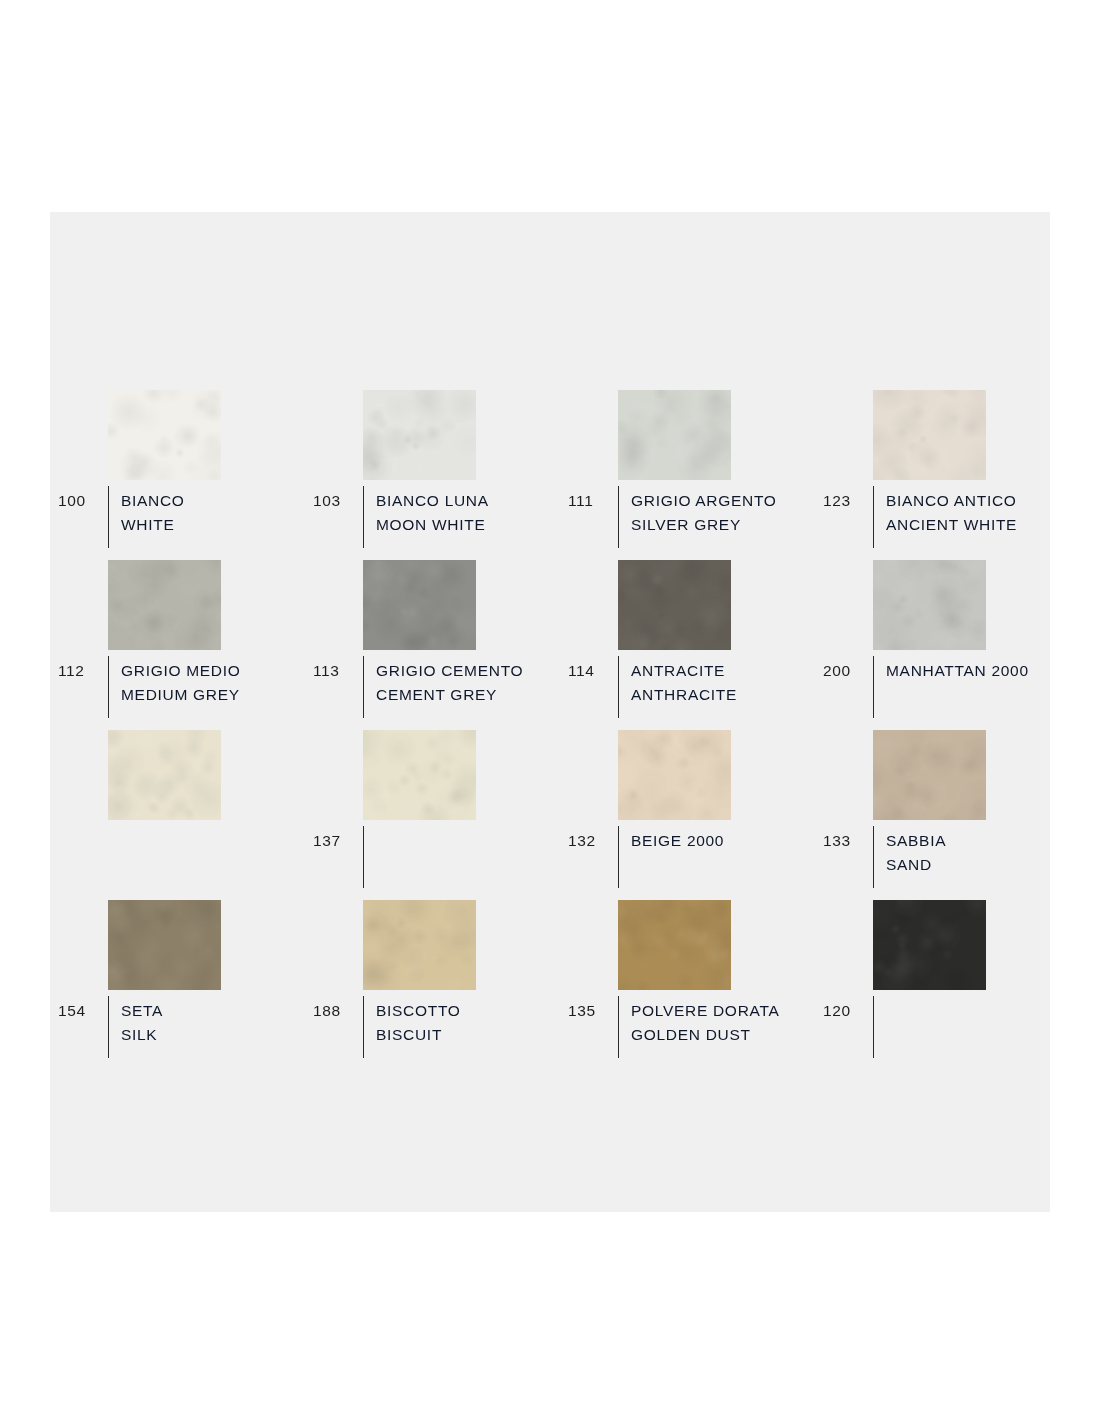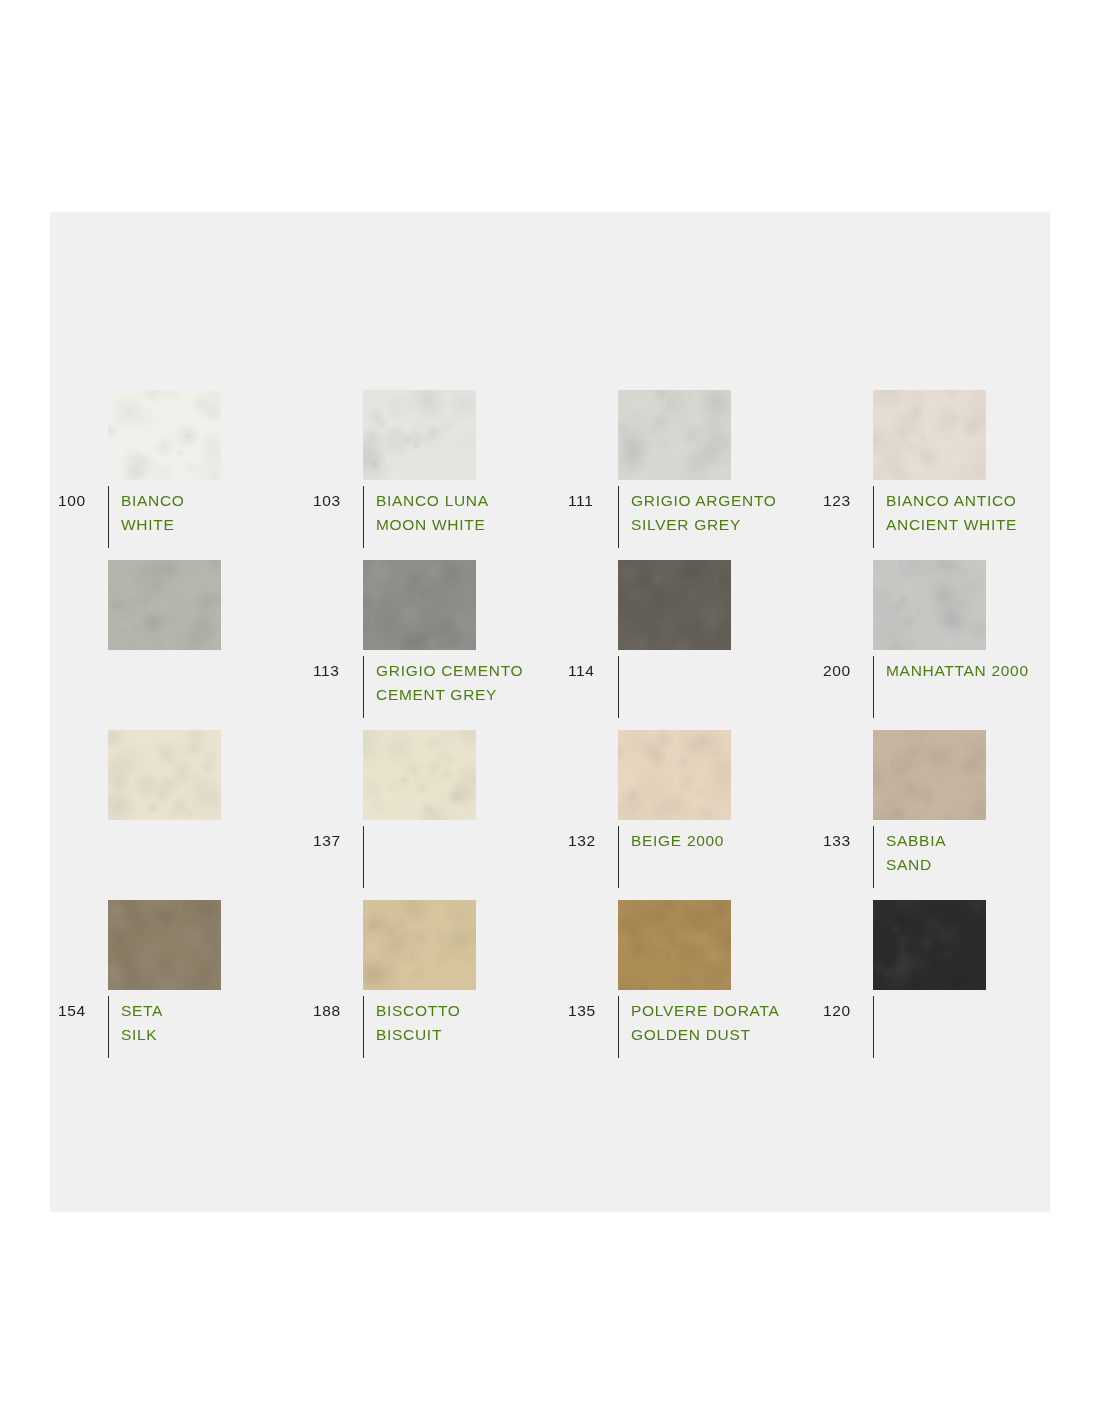--- a/index.html
+++ b/index.html
@@ -89,21 +89,21 @@
     margin-top: 0px;
   }
   .names {
     flex: 1 1 auto;
     padding-top: 3px;
   }
   .name-line {
     font-size: 15.5px;
     line-height: 24px;
     letter-spacing: 0.7px;
-    color: #4d7c0f;
+    color: #0f172a;
     white-space: nowrap;
   }
 </style>
 </head>
 <body>
 
 <div id="page">
   <div id="panel">
     <div id="swatch-grid">
         <div class="swatch-cell">
@@ -160,20 +160,28 @@
               <div class="name-line">BIANCO ANTICO</div>
               <div class="name-line">ANCIENT WHITE</div>
             </div>
           </div>
         </div>
         <div class="swatch-cell">
           <div class="chip" title="GRIGIO MEDIO" style="background: rgb(181, 181, 171);">
             <div class="chip-tex" style="background-image: radial-gradient(circle at 56.1% 11.5%, rgba(0, 0, 0, 0.05) 0%, rgba(0, 0, 0, 0) 8.4%), radial-gradient(circle at 50.6% 7.9%, rgba(0, 0, 0, 0.063) 0%, rgba(0, 0, 0, 0) 17.3%), radial-gradient(circle at 41.1% 28.4%, rgba(0, 0, 0, 0.067) 0%, rgba(0, 0, 0, 0) 15.9%), radial-gradient(circle at 7.7% 49.9%, rgba(0, 0, 0, 0.067) 0%, rgba(0, 0, 0, 0) 8.3%), radial-gradient(circle at 15.8% 56%, rgba(0, 0, 0, 0.03) 0%, rgba(0, 0, 0, 0) 11.8%), radial-gradient(circle at 5% 93.9%, rgba(0, 0, 0, 0.027) 0%, rgba(0, 0, 0, 0) 18.6%), radial-gradient(circle at 44.4% 95.6%, rgba(0, 0, 0, 0.047) 0%, rgba(0, 0, 0, 0) 7.6%), radial-gradient(circle at 55% 67.2%, rgba(0, 0, 0, 0.03) 0%, rgba(0, 0, 0, 0) 8.9%), radial-gradient(circle at 98.6% 44.6%, rgba(0, 0, 0, 0.06) 0%, rgba(0, 0, 0, 0) 8.3%), radial-gradient(circle at 33% 15.4%, rgba(0, 0, 0, 0.043) 0%, rgba(0, 0, 0, 0) 15.8%), radial-gradient(circle at 35% 8%, rgba(0, 0, 0, 0.035) 0%, rgba(0, 0, 0, 0) 18%), radial-gradient(circle at 88.4% 47.1%, rgba(0, 0, 0, 0.063) 0%, rgba(0, 0, 0, 0) 8.3%), radial-gradient(circle at 40.2% 75.9%, rgba(0, 0, 0, 0.03) 0%, rgba(0, 0, 0, 0) 14.1%), radial-gradient(circle at 22.4% 45%, rgba(0, 0, 0, 0.024) 0%, rgba(0, 0, 0, 0) 6.3%), radial-gradient(circle at 41.2% 68.1%, rgba(0, 0, 0, 0.086) 0%, rgba(0, 0, 0, 0) 14.1%), radial-gradient(circle at 32.5% 43.8%, rgba(0, 0, 0, 0.05) 0%, rgba(0, 0, 0, 0) 11.9%), radial-gradient(circle at 83.8% 45.1%, rgba(0, 0, 0, 0.04) 0%, rgba(0, 0, 0, 0) 11.2%), radial-gradient(circle at 23.7% 74.3%, rgba(0, 0, 0, 0.04) 0%, rgba(0, 0, 0, 0) 6.8%), radial-gradient(circle at 76.7% 85.8%, rgba(0, 0, 0, 0.086) 0%, rgba(0, 0, 0, 0) 18.6%), radial-gradient(circle at 86% 74.7%, rgba(0, 0, 0, 0.06) 0%, rgba(0, 0, 0, 0) 14%), radial-gradient(circle at 2.4% 32.4%, rgba(0, 0, 0, 0.035) 0%, rgba(0, 0, 0, 0) 10%), radial-gradient(circle at 39.4% 68.6%, rgba(0, 0, 0, 0.04) 0%, rgba(0, 0, 0, 0) 15.3%), radial-gradient(circle at 95.6% 0.7%, rgba(0, 0, 0, 0.063) 0%, rgba(0, 0, 0, 0) 10%), radial-gradient(circle at 44.1% 8.9%, rgba(0, 0, 0, 0.05) 0%, rgba(0, 0, 0, 0) 18.9%), radial-gradient(circle at 87.2% 58.7%, rgba(0, 0, 0, 0.027) 0%, rgba(0, 0, 0, 0) 11.6%), radial-gradient(circle at 79.3% 89.6%, rgba(0, 0, 0, 0.024) 0%, rgba(0, 0, 0, 0) 8.7%);"></div>
             <div class="chip-tex2" style="background-image: radial-gradient(circle at 15.4% 70.7%, rgba(255, 255, 255, 0.094) 0%, rgba(255, 255, 255, 0) 12.4%), radial-gradient(circle at 87% 23%, rgba(255, 255, 255, 0.047) 0%, rgba(255, 255, 255, 0) 14%), radial-gradient(circle at 3.7% 8.2%, rgba(255, 255, 255, 0.082) 0%, rgba(255, 255, 255, 0) 4.3%), radial-gradient(circle at 83.1% 84.3%, rgba(255, 255, 255, 0.08) 0%, rgba(255, 255, 255, 0) 5.7%), radial-gradient(circle at 5.2% 28%, rgba(255, 255, 255, 0.035) 0%, rgba(255, 255, 255, 0) 9.9%), radial-gradient(circle at 35.6% 23%, rgba(255, 255, 255, 0.11) 0%, rgba(255, 255, 255, 0) 7.6%), radial-gradient(circle at 13.7% 16.5%, rgba(255, 255, 255, 0.09) 0%, rgba(255, 255, 255, 0) 4%), radial-gradient(circle at 8.6% 40.3%, rgba(255, 255, 255, 0.08) 0%, rgba(255, 255, 255, 0) 5.3%), radial-gradient(circle at 41.5% 0.8%, rgba(255, 255, 255, 0.075) 0%, rgba(255, 255, 255, 0) 13.1%), radial-gradient(circle at 73.9% 33.8%, rgba(255, 255, 255, 0.1) 0%, rgba(255, 255, 255, 0) 15.2%), radial-gradient(circle at 63.9% 26.8%, rgba(255, 255, 255, 0.04) 0%, rgba(255, 255, 255, 0) 8.3%), radial-gradient(circle at 88.1% 8.3%, rgba(255, 255, 255, 0.047) 0%, rgba(255, 255, 255, 0) 4.8%), radial-gradient(circle at 30.4% 3%, rgba(255, 255, 255, 0.075) 0%, rgba(255, 255, 255, 0) 11.2%), radial-gradient(circle at 37.7% 54%, rgba(255, 255, 255, 0.082) 0%, rgba(255, 255, 255, 0) 14.9%), radial-gradient(circle at 42.2% 12%, rgba(255, 255, 255, 0.094) 0%, rgba(255, 255, 255, 0) 14.8%), radial-gradient(circle at 49.9% 90.6%, rgba(255, 255, 255, 0.075) 0%, rgba(255, 255, 255, 0) 12.1%), radial-gradient(circle at 96.7% 88.6%, rgba(255, 255, 255, 0.08) 0%, rgba(255, 255, 255, 0) 9%), radial-gradient(circle at 70.3% 78.7%, rgba(255, 255, 255, 0.086) 0%, rgba(255, 255, 255, 0) 15%), radial-gradient(circle at 99% 63.5%, rgba(255, 255, 255, 0.075) 0%, rgba(255, 255, 255, 0) 14%), radial-gradient(circle at 7.5% 97.3%, rgba(255, 255, 255, 0.094) 0%, rgba(255, 255, 255, 0) 10.7%);"></div>
           </div>
+          <div class="info">
+            <div class="code">112</div>
+            <div class="divider"></div>
+            <div class="names">
+              <div class="name-line">GRIGIO MEDIO</div>
+              <div class="name-line">MEDIUM GREY</div>
+            </div>
+          </div>
         </div>
         <div class="swatch-cell">
           <div class="chip" title="GRIGIO CEMENTO" style="background: rgb(141, 142, 137);">
             <div class="chip-tex" style="background-image: radial-gradient(circle at 39.7% 91.1%, rgba(0, 0, 0, 0.047) 0%, rgba(0, 0, 0, 0) 11.4%), radial-gradient(circle at 57% 60.8%, rgba(0, 0, 0, 0.047) 0%, rgba(0, 0, 0, 0) 15.4%), radial-gradient(circle at 39.3% 86.8%, rgba(0, 0, 0, 0.035) 0%, rgba(0, 0, 0, 0) 16.2%), radial-gradient(circle at 18.7% 19.8%, rgba(0, 0, 0, 0.027) 0%, rgba(0, 0, 0, 0) 12.6%), radial-gradient(circle at 1.4% 73.5%, rgba(0, 0, 0, 0.067) 0%, rgba(0, 0, 0, 0) 6%), radial-gradient(circle at 23.3% 46.4%, rgba(0, 0, 0, 0.05) 0%, rgba(0, 0, 0, 0) 12.8%), radial-gradient(circle at 71.8% 11.5%, rgba(0, 0, 0, 0.035) 0%, rgba(0, 0, 0, 0) 16.3%), radial-gradient(circle at 75.6% 71.3%, rgba(0, 0, 0, 0.082) 0%, rgba(0, 0, 0, 0) 11.6%), radial-gradient(circle at 59.1% 80.1%, rgba(0, 0, 0, 0.08) 0%, rgba(0, 0, 0, 0) 18.2%), radial-gradient(circle at 65.7% 32.9%, rgba(0, 0, 0, 0.05) 0%, rgba(0, 0, 0, 0) 17.9%), radial-gradient(circle at 46% 21.1%, rgba(0, 0, 0, 0.075) 0%, rgba(0, 0, 0, 0) 13.6%), radial-gradient(circle at 13.5% 54.5%, rgba(0, 0, 0, 0.027) 0%, rgba(0, 0, 0, 0) 13.8%), radial-gradient(circle at 67% 50.5%, rgba(0, 0, 0, 0.047) 0%, rgba(0, 0, 0, 0) 12.8%), radial-gradient(circle at 79.3% 89.3%, rgba(0, 0, 0, 0.082) 0%, rgba(0, 0, 0, 0) 7.3%), radial-gradient(circle at 53% 36.3%, rgba(0, 0, 0, 0.082) 0%, rgba(0, 0, 0, 0) 8.9%), radial-gradient(circle at 42.3% 31.1%, rgba(0, 0, 0, 0.075) 0%, rgba(0, 0, 0, 0) 10.3%), radial-gradient(circle at 42.3% 42.7%, rgba(0, 0, 0, 0.024) 0%, rgba(0, 0, 0, 0) 16%), radial-gradient(circle at 44.4% 92.2%, rgba(0, 0, 0, 0.08) 0%, rgba(0, 0, 0, 0) 12.8%), radial-gradient(circle at 58.4% 41.3%, rgba(0, 0, 0, 0.03) 0%, rgba(0, 0, 0, 0) 5.8%), radial-gradient(circle at 1.6% 48%, rgba(0, 0, 0, 0.075) 0%, rgba(0, 0, 0, 0) 7.1%), radial-gradient(circle at 54.3% 88.9%, rgba(0, 0, 0, 0.067) 0%, rgba(0, 0, 0, 0) 6.9%), radial-gradient(circle at 81.9% 47.8%, rgba(0, 0, 0, 0.043) 0%, rgba(0, 0, 0, 0) 8.4%), radial-gradient(circle at 23.9% 71.8%, rgba(0, 0, 0, 0.08) 0%, rgba(0, 0, 0, 0) 17.9%), radial-gradient(circle at 49.4% 92.9%, rgba(0, 0, 0, 0.09) 0%, rgba(0, 0, 0, 0) 14.4%), radial-gradient(circle at 79.5% 17.3%, rgba(0, 0, 0, 0.086) 0%, rgba(0, 0, 0, 0) 13.7%), radial-gradient(circle at 75.8% 80.8%, rgba(0, 0, 0, 0.08) 0%, rgba(0, 0, 0, 0) 15.8%);"></div>
             <div class="chip-tex2" style="background-image: radial-gradient(circle at 96.4% 71%, rgba(255, 255, 255, 0.082) 0%, rgba(255, 255, 255, 0) 14%), radial-gradient(circle at 17.8% 16.4%, rgba(255, 255, 255, 0.09) 0%, rgba(255, 255, 255, 0) 14.2%), radial-gradient(circle at 24% 41.6%, rgba(255, 255, 255, 0.08) 0%, rgba(255, 255, 255, 0) 8.3%), radial-gradient(circle at 61.8% 89.9%, rgba(255, 255, 255, 0.118) 0%, rgba(255, 255, 255, 0) 7.6%), radial-gradient(circle at 63.5% 11.8%, rgba(255, 255, 255, 0.13) 0%, rgba(255, 255, 255, 0) 11.2%), radial-gradient(circle at 35.1% 21%, rgba(255, 255, 255, 0.07) 0%, rgba(255, 255, 255, 0) 8.2%), radial-gradient(circle at 12.5% 16.2%, rgba(255, 255, 255, 0.106) 0%, rgba(255, 255, 255, 0) 12.7%), radial-gradient(circle at 83.3% 70.2%, rgba(255, 255, 255, 0.11) 0%, rgba(255, 255, 255, 0) 10.4%), radial-gradient(circle at 75.9% 85.5%, rgba(255, 255, 255, 0.063) 0%, rgba(255, 255, 255, 0) 9%), radial-gradient(circle at 15% 16.5%, rgba(255, 255, 255, 0.114) 0%, rgba(255, 255, 255, 0) 13.4%), radial-gradient(circle at 43.8% 58.2%, rgba(255, 255, 255, 0.094) 0%, rgba(255, 255, 255, 0) 7.8%), radial-gradient(circle at 13% 1.9%, rgba(255, 255, 255, 0.114) 0%, rgba(255, 255, 255, 0) 6.7%), radial-gradient(circle at 36% 57.6%, rgba(255, 255, 255, 0.106) 0%, rgba(255, 255, 255, 0) 5.6%), radial-gradient(circle at 11.7% 42.5%, rgba(255, 255, 255, 0.06) 0%, rgba(255, 255, 255, 0) 11.4%), radial-gradient(circle at 13% 36.8%, rgba(255, 255, 255, 0.098) 0%, rgba(255, 255, 255, 0) 9.3%), radial-gradient(circle at 42.2% 6.1%, rgba(255, 255, 255, 0.05) 0%, rgba(255, 255, 255, 0) 9.4%), radial-gradient(circle at 53.8% 89.8%, rgba(255, 255, 255, 0.06) 0%, rgba(255, 255, 255, 0) 5.3%), radial-gradient(circle at 42.7% 56.9%, rgba(255, 255, 255, 0.075) 0%, rgba(255, 255, 255, 0) 12.8%), radial-gradient(circle at 0.3% 28.7%, rgba(255, 255, 255, 0.114) 0%, rgba(255, 255, 255, 0) 8.7%), radial-gradient(circle at 36.5% 66.6%, rgba(255, 255, 255, 0.07) 0%, rgba(255, 255, 255, 0) 9.4%);"></div>
           </div>
           <div class="info">
             <div class="code">113</div>
             <div class="divider"></div>
             <div class="names">
@@ -183,20 +191,24 @@
           </div>
         </div>
         <div class="swatch-cell">
           <div class="chip" title="ANTRACITE" style="background: rgb(100, 96, 88);">
             <div class="chip-tex" style="background-image: radial-gradient(circle at 23.3% 70.7%, rgba(0, 0, 0, 0.043) 0%, rgba(0, 0, 0, 0) 14.4%), radial-gradient(circle at 63.3% 13.7%, rgba(0, 0, 0, 0.035) 0%, rgba(0, 0, 0, 0) 13.4%), radial-gradient(circle at 37.5% 45.2%, rgba(0, 0, 0, 0.075) 0%, rgba(0, 0, 0, 0) 16.4%), radial-gradient(circle at 29.8% 89.8%, rgba(0, 0, 0, 0.06) 0%, rgba(0, 0, 0, 0) 16.8%), radial-gradient(circle at 87.1% 90.9%, rgba(0, 0, 0, 0.03) 0%, rgba(0, 0, 0, 0) 14.1%), radial-gradient(circle at 41.5% 98.9%, rgba(0, 0, 0, 0.075) 0%, rgba(0, 0, 0, 0) 7%), radial-gradient(circle at 99.3% 27.5%, rgba(0, 0, 0, 0.024) 0%, rgba(0, 0, 0, 0) 10.9%), radial-gradient(circle at 96.1% 75.5%, rgba(0, 0, 0, 0.063) 0%, rgba(0, 0, 0, 0) 14.2%), radial-gradient(circle at 19.7% 15.6%, rgba(0, 0, 0, 0.03) 0%, rgba(0, 0, 0, 0) 14.2%), radial-gradient(circle at 98.4% 50.4%, rgba(0, 0, 0, 0.06) 0%, rgba(0, 0, 0, 0) 6%), radial-gradient(circle at 56.9% 34.1%, rgba(0, 0, 0, 0.04) 0%, rgba(0, 0, 0, 0) 9.2%), radial-gradient(circle at 38.5% 61.9%, rgba(0, 0, 0, 0.063) 0%, rgba(0, 0, 0, 0) 5.4%), radial-gradient(circle at 93.8% 25.1%, rgba(0, 0, 0, 0.067) 0%, rgba(0, 0, 0, 0) 11.5%), radial-gradient(circle at 36.3% 33.6%, rgba(0, 0, 0, 0.075) 0%, rgba(0, 0, 0, 0) 8.3%), radial-gradient(circle at 64.8% 4.6%, rgba(0, 0, 0, 0.08) 0%, rgba(0, 0, 0, 0) 17.8%), radial-gradient(circle at 52.1% 18.4%, rgba(0, 0, 0, 0.024) 0%, rgba(0, 0, 0, 0) 8.7%), radial-gradient(circle at 0.8% 40.4%, rgba(0, 0, 0, 0.075) 0%, rgba(0, 0, 0, 0) 6.9%), radial-gradient(circle at 65.1% 10.2%, rgba(0, 0, 0, 0.05) 0%, rgba(0, 0, 0, 0) 18.8%), radial-gradient(circle at 40.1% 96.8%, rgba(0, 0, 0, 0.05) 0%, rgba(0, 0, 0, 0) 6.9%), radial-gradient(circle at 17.2% 21.3%, rgba(0, 0, 0, 0.02) 0%, rgba(0, 0, 0, 0) 14.3%), radial-gradient(circle at 6.2% 45.4%, rgba(0, 0, 0, 0.027) 0%, rgba(0, 0, 0, 0) 17.7%), radial-gradient(circle at 24.4% 27.1%, rgba(0, 0, 0, 0.05) 0%, rgba(0, 0, 0, 0) 15.6%), radial-gradient(circle at 52.1% 42.9%, rgba(0, 0, 0, 0.024) 0%, rgba(0, 0, 0, 0) 11.8%), radial-gradient(circle at 54.7% 76.9%, rgba(0, 0, 0, 0.06) 0%, rgba(0, 0, 0, 0) 9.9%), radial-gradient(circle at 71.7% 75.9%, rgba(0, 0, 0, 0.07) 0%, rgba(0, 0, 0, 0) 15.9%), radial-gradient(circle at 72.2% 72%, rgba(0, 0, 0, 0.067) 0%, rgba(0, 0, 0, 0) 8.8%);"></div>
             <div class="chip-tex2" style="background-image: radial-gradient(circle at 77.3% 71.4%, rgba(255, 255, 255, 0.067) 0%, rgba(255, 255, 255, 0) 15.7%), radial-gradient(circle at 48.6% 9.9%, rgba(255, 255, 255, 0.03) 0%, rgba(255, 255, 255, 0) 14.5%), radial-gradient(circle at 44.2% 75.1%, rgba(255, 255, 255, 0.07) 0%, rgba(255, 255, 255, 0) 12.3%), radial-gradient(circle at 40.6% 95.5%, rgba(255, 255, 255, 0.055) 0%, rgba(255, 255, 255, 0) 9.5%), radial-gradient(circle at 21.8% 95.7%, rgba(255, 255, 255, 0.118) 0%, rgba(255, 255, 255, 0) 12.5%), radial-gradient(circle at 34.6% 19%, rgba(255, 255, 255, 0.035) 0%, rgba(255, 255, 255, 0) 8.8%), radial-gradient(circle at 11.3% 15.9%, rgba(255, 255, 255, 0.12) 0%, rgba(255, 255, 255, 0) 9.4%), radial-gradient(circle at 57.9% 0.1%, rgba(255, 255, 255, 0.04) 0%, rgba(255, 255, 255, 0) 15.4%), radial-gradient(circle at 10.3% 70.2%, rgba(255, 255, 255, 0.047) 0%, rgba(255, 255, 255, 0) 5%), radial-gradient(circle at 56.1% 99.3%, rgba(255, 255, 255, 0.125) 0%, rgba(255, 255, 255, 0) 11.6%), radial-gradient(circle at 23.7% 89.6%, rgba(255, 255, 255, 0.055) 0%, rgba(255, 255, 255, 0) 7.3%), radial-gradient(circle at 37.8% 95.6%, rgba(255, 255, 255, 0.08) 0%, rgba(255, 255, 255, 0) 8.6%), radial-gradient(circle at 41.6% 12.3%, rgba(255, 255, 255, 0.035) 0%, rgba(255, 255, 255, 0) 12%), radial-gradient(circle at 85.8% 31%, rgba(255, 255, 255, 0.03) 0%, rgba(255, 255, 255, 0) 8%), radial-gradient(circle at 83.8% 61.7%, rgba(255, 255, 255, 0.098) 0%, rgba(255, 255, 255, 0) 15.8%), radial-gradient(circle at 34.6% 21.6%, rgba(255, 255, 255, 0.12) 0%, rgba(255, 255, 255, 0) 6.7%), radial-gradient(circle at 10.8% 90.9%, rgba(255, 255, 255, 0.04) 0%, rgba(255, 255, 255, 0) 13.6%), radial-gradient(circle at 15% 35.2%, rgba(255, 255, 255, 0.067) 0%, rgba(255, 255, 255, 0) 10.6%), radial-gradient(circle at 1.6% 93.8%, rgba(255, 255, 255, 0.05) 0%, rgba(255, 255, 255, 0) 15.5%), radial-gradient(circle at 65.5% 36%, rgba(255, 255, 255, 0.043) 0%, rgba(255, 255, 255, 0) 8%);"></div>
           </div>
           <div class="info">
             <div class="code">114</div>
             <div class="divider"></div>
+            <div class="names">
+              <div class="name-line">ANTRACITE</div>
+              <div class="name-line">ANTHRACITE</div>
+            </div>
           </div>
         </div>
         <div class="swatch-cell">
           <div class="chip" title="MANHATTAN 2000" style="background: rgb(197, 198, 194);">
             <div class="chip-tex" style="background-image: radial-gradient(circle at 6.9% 50.2%, rgba(0, 0, 0, 0.04) 0%, rgba(0, 0, 0, 0) 17.4%), radial-gradient(circle at 69.6% 66.6%, rgba(0, 0, 0, 0.09) 0%, rgba(0, 0, 0, 0) 11.5%), radial-gradient(circle at 35.7% 3.5%, rgba(0, 0, 0, 0.047) 0%, rgba(0, 0, 0, 0) 16.6%), radial-gradient(circle at 40.8% 59.8%, rgba(0, 0, 0, 0.02) 0%, rgba(0, 0, 0, 0) 7.1%), radial-gradient(circle at 72.7% 8.3%, rgba(0, 0, 0, 0.063) 0%, rgba(0, 0, 0, 0) 8.2%), radial-gradient(circle at 59.8% 51.4%, rgba(0, 0, 0, 0.027) 0%, rgba(0, 0, 0, 0) 15.2%), radial-gradient(circle at 26.7% 43.5%, rgba(0, 0, 0, 0.082) 0%, rgba(0, 0, 0, 0) 5.5%), radial-gradient(circle at 16.6% 79.6%, rgba(0, 0, 0, 0.043) 0%, rgba(0, 0, 0, 0) 16.9%), radial-gradient(circle at 80.2% 51.1%, rgba(0, 0, 0, 0.055) 0%, rgba(0, 0, 0, 0) 10.2%), radial-gradient(circle at 31% 67.9%, rgba(0, 0, 0, 0.067) 0%, rgba(0, 0, 0, 0) 8.1%), radial-gradient(circle at 67.9% 47.2%, rgba(0, 0, 0, 0.075) 0%, rgba(0, 0, 0, 0) 18.8%), radial-gradient(circle at 63.6% 69.4%, rgba(0, 0, 0, 0.027) 0%, rgba(0, 0, 0, 0) 10.9%), radial-gradient(circle at 20.6% 99.7%, rgba(0, 0, 0, 0.086) 0%, rgba(0, 0, 0, 0) 10.2%), radial-gradient(circle at 93.2% 77.8%, rgba(0, 0, 0, 0.067) 0%, rgba(0, 0, 0, 0) 9.3%), radial-gradient(circle at 76.6% 72.8%, rgba(0, 0, 0, 0.075) 0%, rgba(0, 0, 0, 0) 12.6%), radial-gradient(circle at 62% 5.6%, rgba(0, 0, 0, 0.047) 0%, rgba(0, 0, 0, 0) 7.1%), radial-gradient(circle at 59.3% 38.1%, rgba(0, 0, 0, 0.06) 0%, rgba(0, 0, 0, 0) 11.7%), radial-gradient(circle at 85.9% 28.1%, rgba(0, 0, 0, 0.02) 0%, rgba(0, 0, 0, 0) 10.7%), radial-gradient(circle at 21.9% 52.3%, rgba(0, 0, 0, 0.07) 0%, rgba(0, 0, 0, 0) 8.1%), radial-gradient(circle at 32.8% 94.6%, rgba(0, 0, 0, 0.035) 0%, rgba(0, 0, 0, 0) 7.4%), radial-gradient(circle at 58.1% 1.9%, rgba(0, 0, 0, 0.06) 0%, rgba(0, 0, 0, 0) 14.5%), radial-gradient(circle at 67% 6.3%, rgba(0, 0, 0, 0.06) 0%, rgba(0, 0, 0, 0) 8.7%), radial-gradient(circle at 80.4% 14.1%, rgba(0, 0, 0, 0.043) 0%, rgba(0, 0, 0, 0) 5.7%), radial-gradient(circle at 60% 60.9%, rgba(0, 0, 0, 0.024) 0%, rgba(0, 0, 0, 0) 5.4%), radial-gradient(circle at 63.9% 34.4%, rgba(0, 0, 0, 0.06) 0%, rgba(0, 0, 0, 0) 18%), radial-gradient(circle at 68.7% 63.2%, rgba(0, 0, 0, 0.055) 0%, rgba(0, 0, 0, 0) 15.9%);"></div>
             <div class="chip-tex2" style="background-image: radial-gradient(circle at 58.2% 71.7%, rgba(255, 255, 255, 0.05) 0%, rgba(255, 255, 255, 0) 5.4%), radial-gradient(circle at 79.4% 3.3%, rgba(255, 255, 255, 0.07) 0%, rgba(255, 255, 255, 0) 14.7%), radial-gradient(circle at 64.4% 8.6%, rgba(255, 255, 255, 0.067) 0%, rgba(255, 255, 255, 0) 4.3%), radial-gradient(circle at 19.3% 1.1%, rgba(255, 255, 255, 0.094) 0%, rgba(255, 255, 255, 0) 11.3%), radial-gradient(circle at 80.1% 79.6%, rgba(255, 255, 255, 0.11) 0%, rgba(255, 255, 255, 0) 13.8%), radial-gradient(circle at 34.2% 16.9%, rgba(255, 255, 255, 0.094) 0%, rgba(255, 255, 255, 0) 9.5%), radial-gradient(circle at 10.1% 15.6%, rgba(255, 255, 255, 0.03) 0%, rgba(255, 255, 255, 0) 6.1%), radial-gradient(circle at 32.6% 29.9%, rgba(255, 255, 255, 0.067) 0%, rgba(255, 255, 255, 0) 8.5%), radial-gradient(circle at 44.7% 54.9%, rgba(255, 255, 255, 0.035) 0%, rgba(255, 255, 255, 0) 12.9%), radial-gradient(circle at 97.2% 82%, rgba(255, 255, 255, 0.035) 0%, rgba(255, 255, 255, 0) 9.8%), radial-gradient(circle at 3.6% 21%, rgba(255, 255, 255, 0.11) 0%, rgba(255, 255, 255, 0) 6.7%), radial-gradient(circle at 62.6% 89.2%, rgba(255, 255, 255, 0.043) 0%, rgba(255, 255, 255, 0) 10.5%), radial-gradient(circle at 47.2% 66.9%, rgba(255, 255, 255, 0.067) 0%, rgba(255, 255, 255, 0) 6.4%), radial-gradient(circle at 59.8% 19.5%, rgba(255, 255, 255, 0.106) 0%, rgba(255, 255, 255, 0) 4.5%), radial-gradient(circle at 54.7% 86.5%, rgba(255, 255, 255, 0.098) 0%, rgba(255, 255, 255, 0) 10.4%), radial-gradient(circle at 26.9% 37%, rgba(255, 255, 255, 0.098) 0%, rgba(255, 255, 255, 0) 15.9%), radial-gradient(circle at 67.8% 92.1%, rgba(255, 255, 255, 0.118) 0%, rgba(255, 255, 255, 0) 9.8%), radial-gradient(circle at 87.4% 13.4%, rgba(255, 255, 255, 0.06) 0%, rgba(255, 255, 255, 0) 8.5%), radial-gradient(circle at 2.9% 59%, rgba(255, 255, 255, 0.09) 0%, rgba(255, 255, 255, 0) 10.3%), radial-gradient(circle at 94.4% 5.4%, rgba(255, 255, 255, 0.114) 0%, rgba(255, 255, 255, 0) 6.7%);"></div>
           </div>
           <div class="info">
             <div class="code">200</div>
             <div class="divider"></div>

